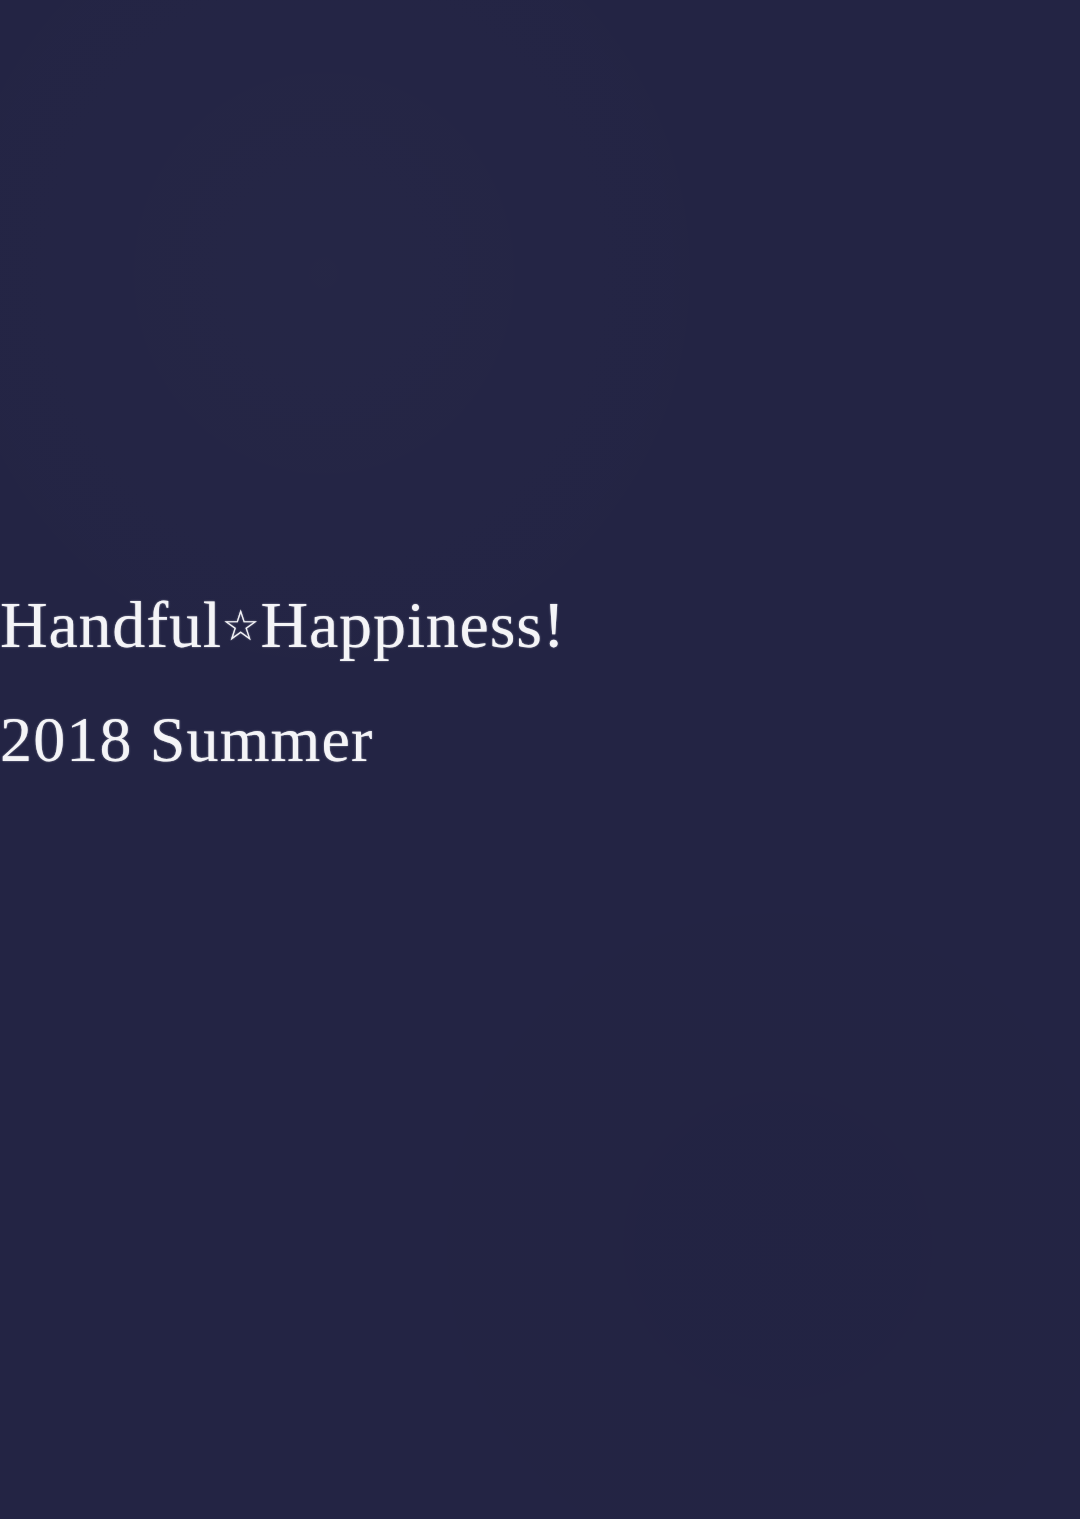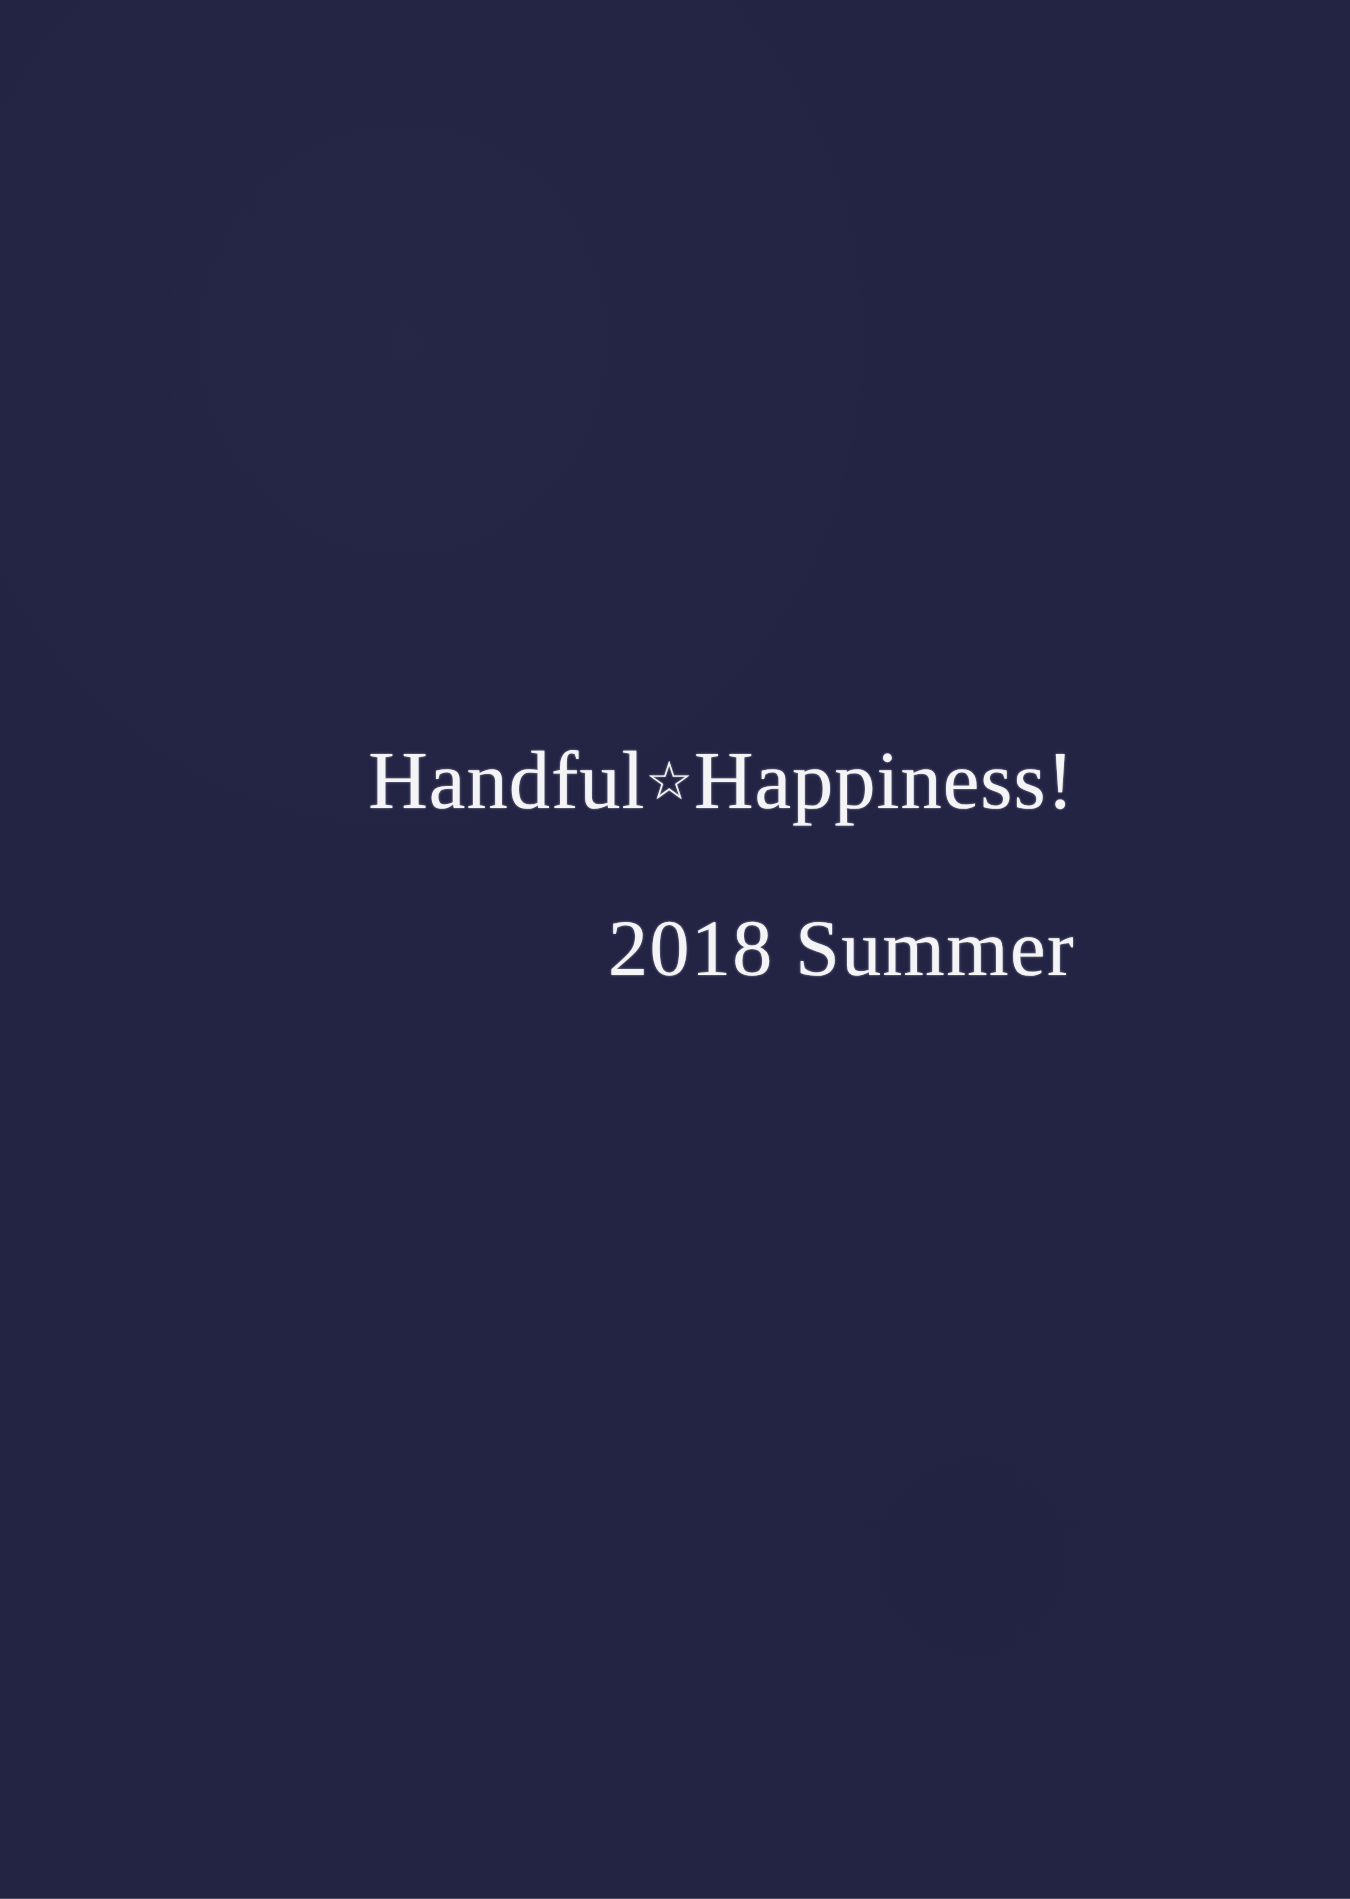--- a/index.html
+++ b/index.html
@@ -32,21 +32,21 @@
       radial-gradient(ellipse 60% 45% at 30% 18%, rgba(255,255,255,0.012), rgba(255,255,255,0) 70%),
       radial-gradient(ellipse 70% 50% at 72% 82%, rgba(0,0,0,0.020), rgba(0,0,0,0) 70%);
     pointer-events: none;
   }
 
   .colophon {
     position: absolute;
     left: 0;
     top: 592px;
     width: 860px;
-    text-align: right;
+    text-align: left;
   }
 
   .line {
     display: block;
     color: #f4f4f7;
     font-weight: 400;
     letter-spacing: 0.012em;
     white-space: pre;
     
     text-shadow:
@@ -61,21 +61,21 @@
 
   .line-title .star {
     font-size: 0.64em;
     vertical-align: 0.16em;
     letter-spacing: 0.02em;
   }
 
   .line-edition {
     font-size: 64px;
     line-height: 1.0;
-    margin-top: 69px;
+    margin-top: 50px;
     letter-spacing: 0.018em;
   }
 </style>
 </head>
 <body>
 
 <div class="page" style="background: rgb(35, 36, 68);">
 
   <div class="colophon">
 

